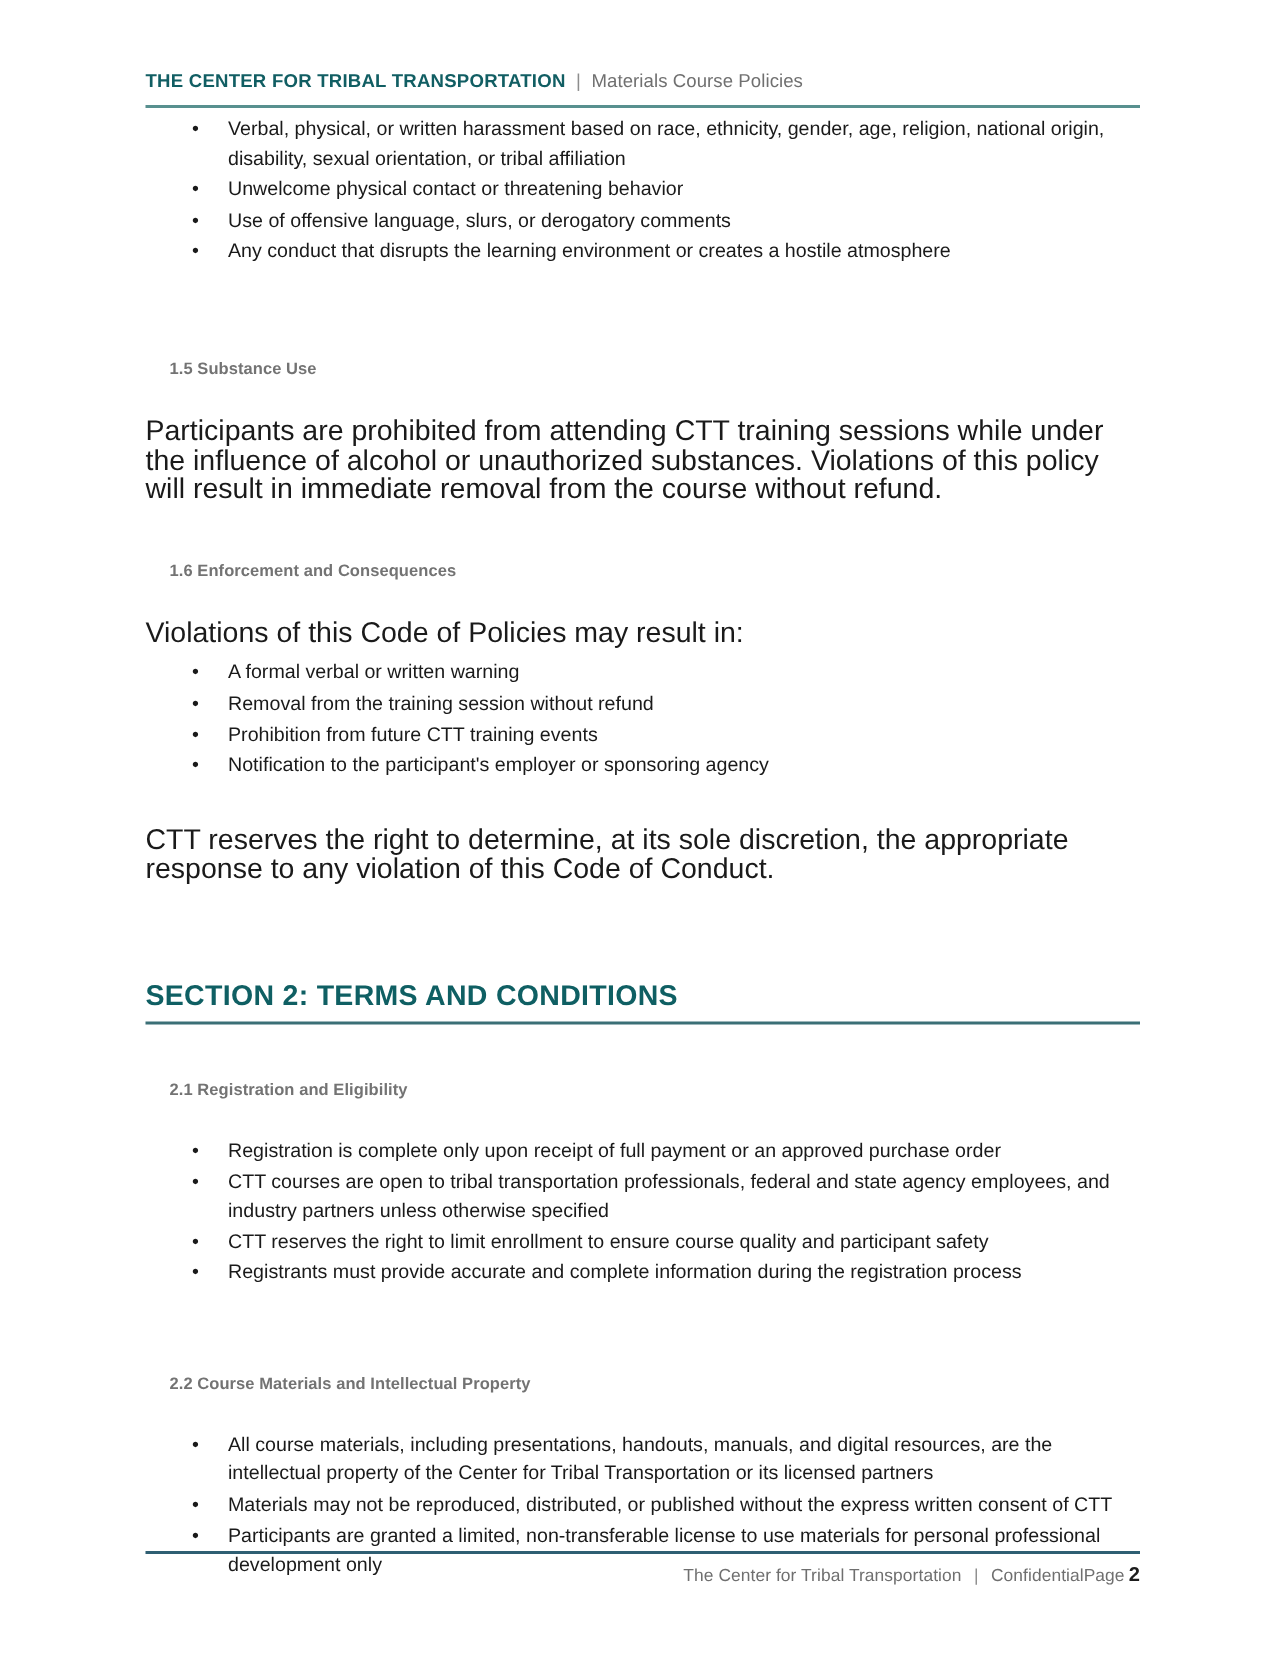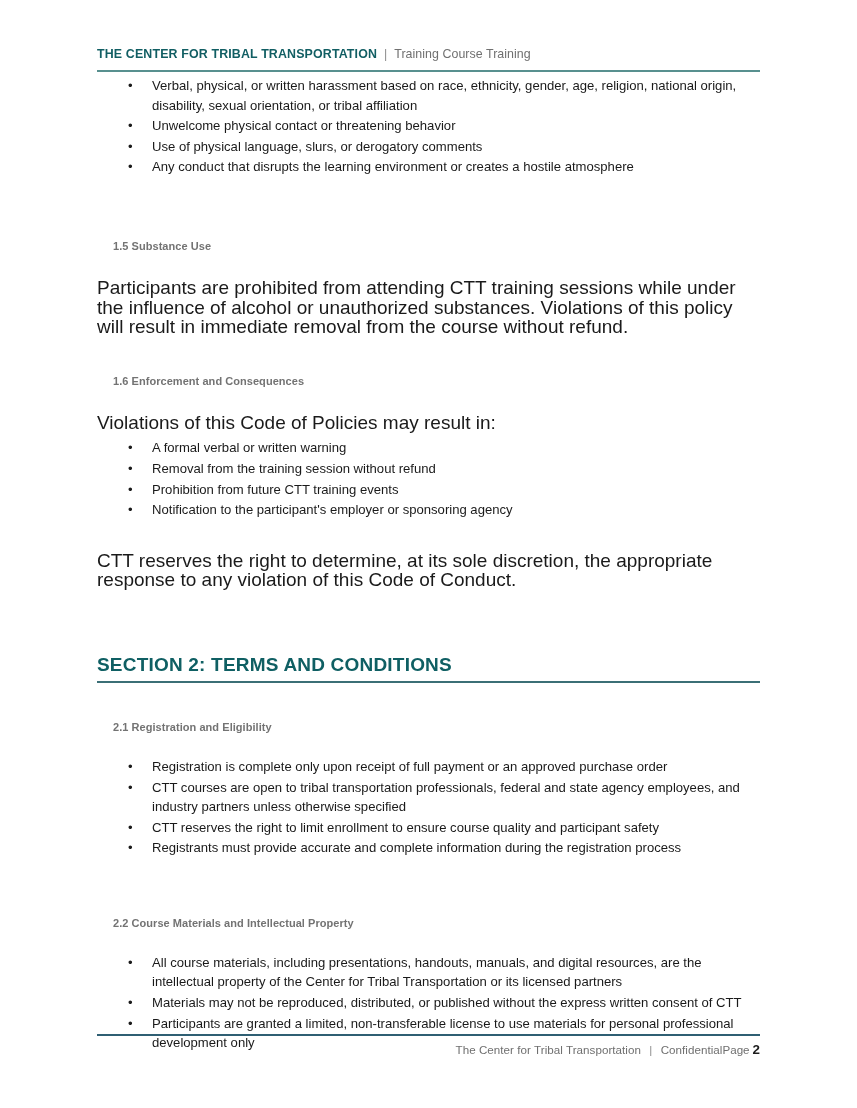--- a/index.html
+++ b/index.html
@@ -169,38 +169,38 @@
   }
 </style>
 </head>
 <body>
 
 <div class="page">
 
   <div class="doc-header">
     <span class="doc-header-title">THE CENTER FOR TRIBAL TRANSPORTATION</span>
     <span class="doc-header-sep">|</span>
-    <span class="doc-header-subtitle">Training Course Training</span>
+    <span class="doc-header-subtitle">Materials Course Policies</span>
   </div>
   <div class="header-rule"></div>
 
   <div class="content">
 
     <ul class="bullets">
       <li>
         <span class="dot">•</span>
         <span>Verbal, physical, or written harassment based on race, ethnicity, gender, age, religion, national origin, disability, sexual orientation, or tribal affiliation</span>
       </li>
       <li>
         <span class="dot">•</span>
         <span>Unwelcome physical contact or threatening behavior</span>
       </li>
       <li>
         <span class="dot">•</span>
-        <span>Use of physical language, slurs, or derogatory comments</span>
+        <span>Use of offensive language, slurs, or derogatory comments</span>
       </li>
       <li>
         <span class="dot">•</span>
         <span>Any conduct that disrupts the learning environment or creates a hostile atmosphere</span>
       </li>
     </ul>
 
     <div class="sp-46"></div>
 
     <h3 class="h3-sub">1.5 Substance Use</h3>

